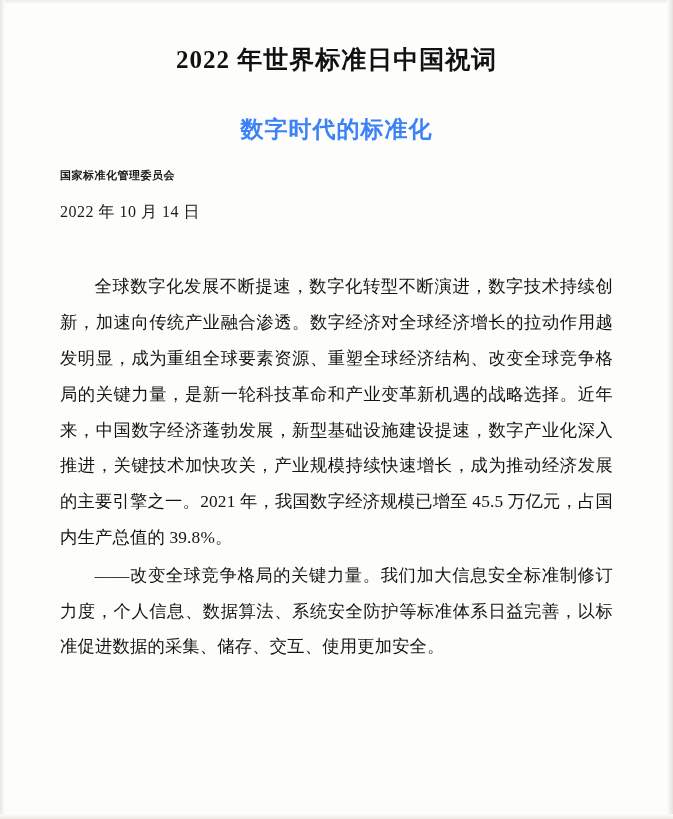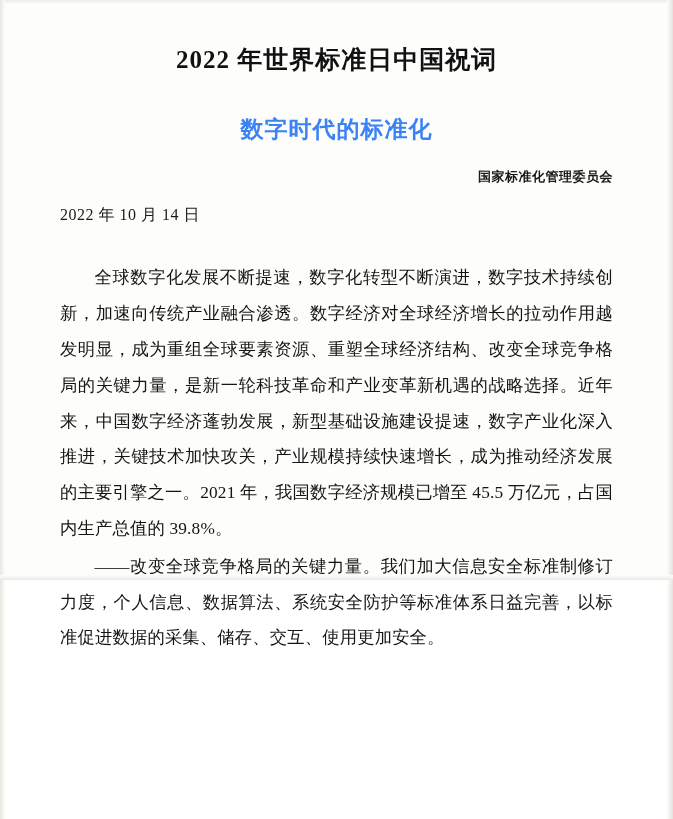--- a/index.html
+++ b/index.html
@@ -10,21 +10,21 @@
     width: 673px;
     height: 819px;
     background: #ffffff;
     font-family: "Liberation Serif", serif;
     color: #1a1a1a;
     overflow: hidden;
   }
   .page {
     position: relative;
     width: 673px;
-    height: 580px;
+    height: 819px;
     background: #fdfdfb;
     box-sizing: border-box;
     padding: 38px 60px 16px 60px;
   }
   .doc-title {
     text-align: center;
     font-family: "Liberation Serif", serif;
     font-size: 25px;
     font-weight: bold;
     letter-spacing: 1px;
@@ -36,38 +36,38 @@
     text-align: center;
     font-family: "Liberation Serif", serif;
     font-size: 23px;
     font-weight: bold;
     letter-spacing: 1px;
     color: #3b82f6;
     margin: 38px 0 0 0;
     line-height: 1.3;
   }
   .doc-org {
-    text-align: right;
+    text-align: left;
     font-family: "Liberation Serif", serif;
-    font-size: 13px;
+    font-size: 11px;
     font-weight: bold;
     letter-spacing: 0.5px;
     color: #1a1a1a;
     margin: 24px 0 0 0;
   }
   .doc-date {
     text-align: left;
     font-family: "Liberation Serif", serif;
     font-size: 16px;
     letter-spacing: 0.5px;
     color: #1a1a1a;
     margin: 19px 0 0 0;
   }
   .body-text {
-    margin-top: 34px;
+    margin-top: 46px;
   }
   .para {
     font-family: "Liberation Serif", serif;
     font-size: 17.3px;
     line-height: 2.07;
     text-align: justify;
     text-justify: inter-ideograph;
     text-indent: 2em;
     margin: 0 0 2px 0;
     color: #141414;

